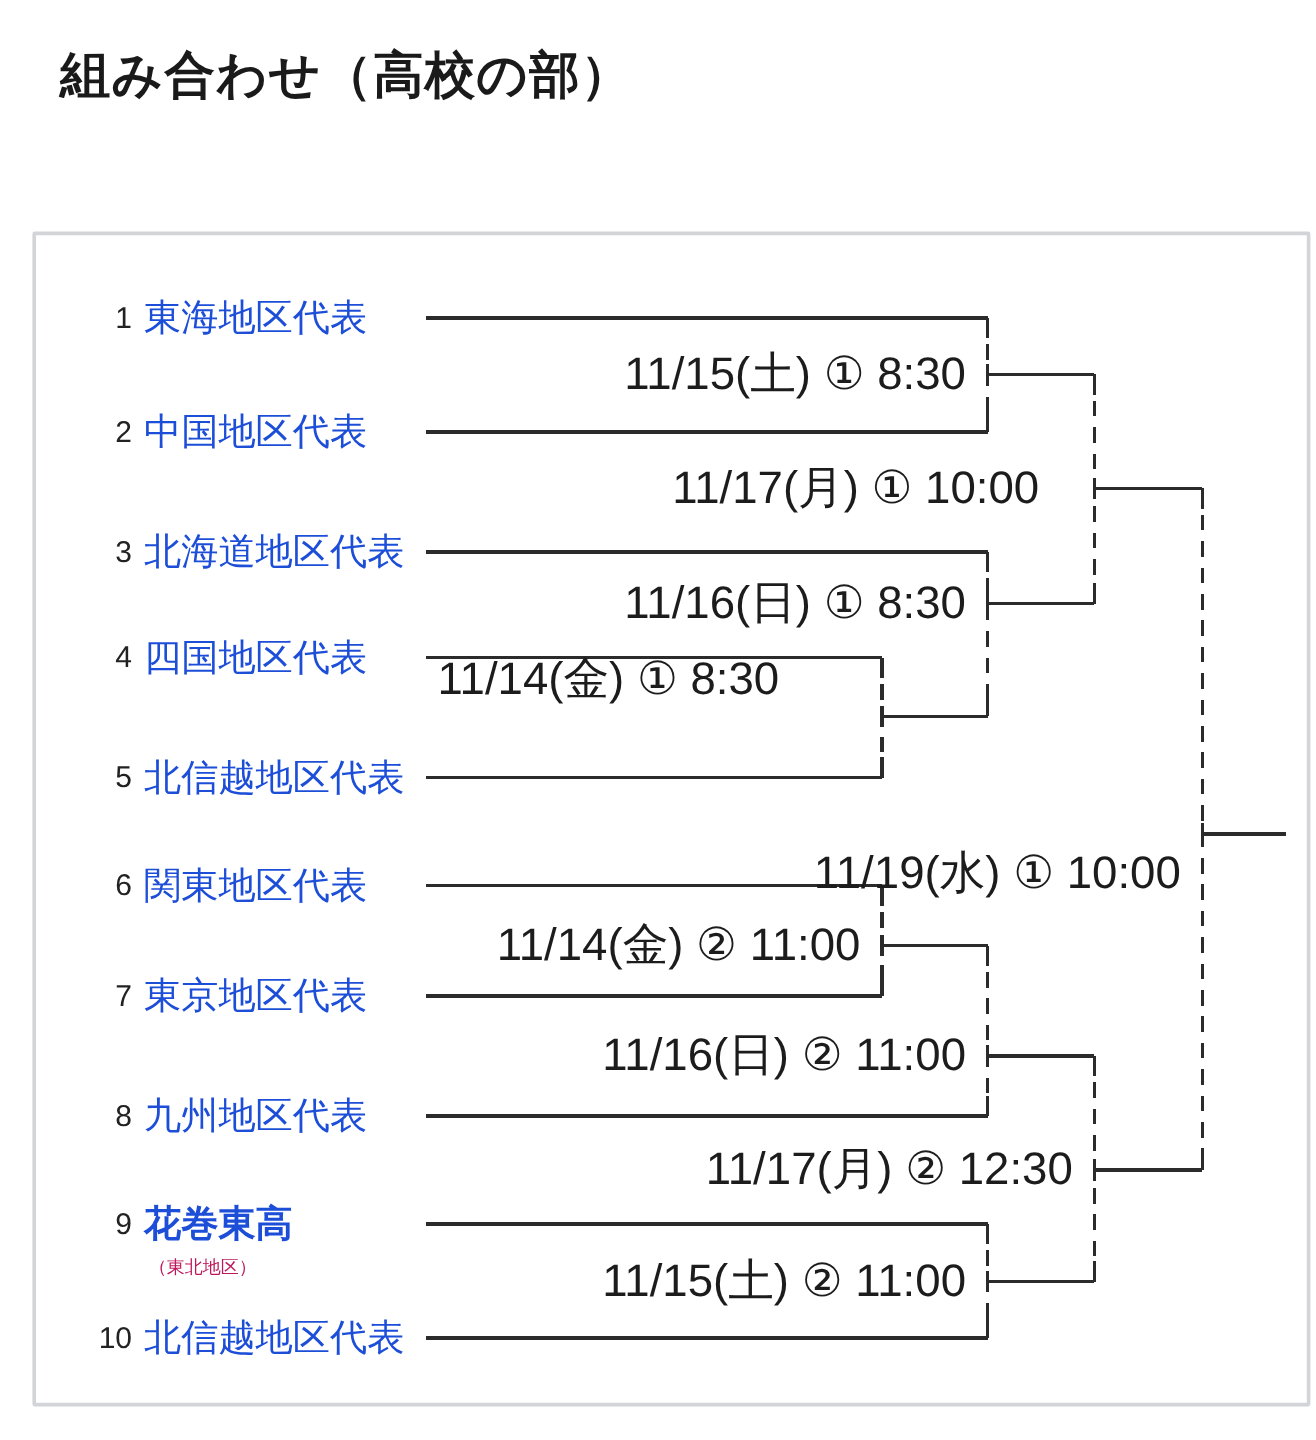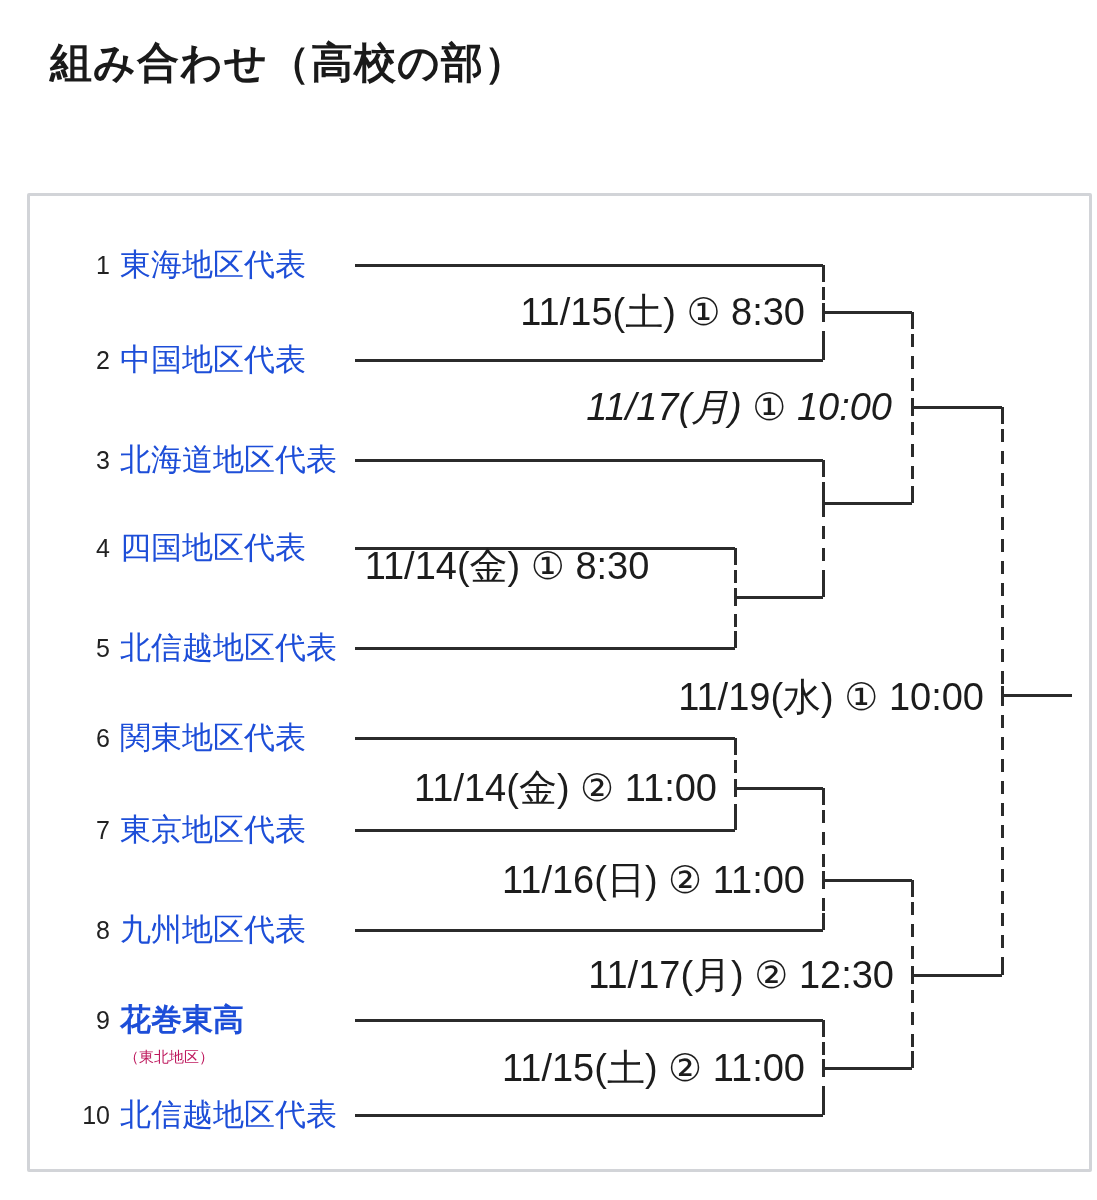--- a/index.html
+++ b/index.html
@@ -156,19 +156,20 @@
       </span>
     </div>
     <div class="team" style="top: 1091px;">
       <span class="seed">10</span>
       <span class="nameblock">
         <span class="name">北信越地区代表</span>
       </span>
     </div>
     <div class="match-label" style="left: 385px; top: 288px;">11/15(土) ① 8:30</div>
     <div class="match-label" style="left: 297px; top: 542px; text-align: center;">11/14(金) ① 8:30</div>
-    <div class="match-label" style="left: 472px; top: 383px; font-style: italic;">11/17(月) ① 10:00</div>
+    <div class="match-label" style="left: 385px; top: 479px;">11/16(日) ① 8:30</div>
+    <div class="match-label" style="left: 446px; top: 383px;">11/17(月) ① 10:00</div>
     <div class="match-label" style="left: 297px; top: 764px;">11/14(金) ② 11:00</div>
     <div class="match-label" style="left: 385px; top: 856px;">11/16(日) ② 11:00</div>
     <div class="match-label" style="left: 385px; top: 1044px;">11/15(土) ② 11:00</div>
     <div class="match-label" style="left: 474px; top: 951px;">11/17(月) ② 12:30</div>
-    <div class="match-label" style="left: 564px; top: 673px;">11/19(水) ① 10:00</div>
+    <div class="match-label" style="left: 564px; top: 704px;">11/19(水) ① 10:00</div>
   </div>
 
 </body></html>

